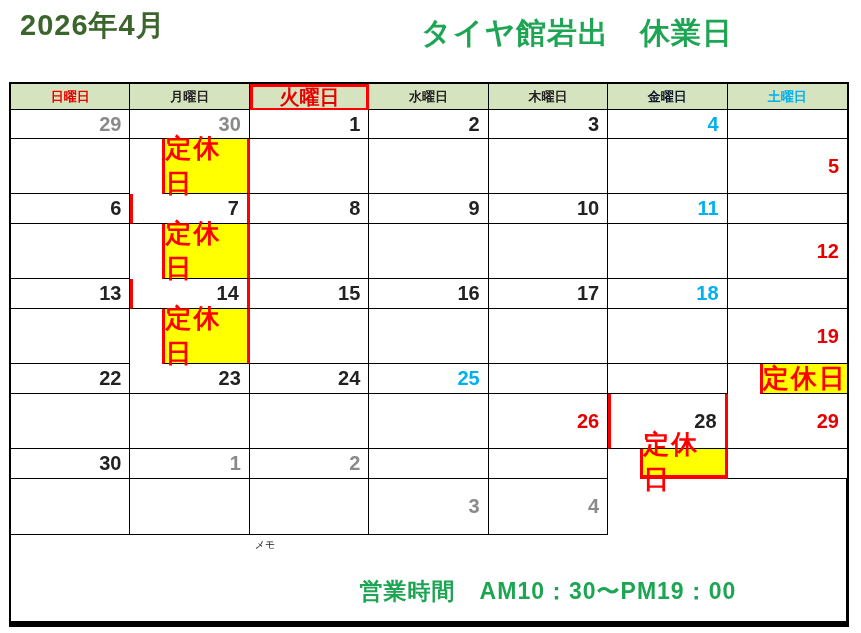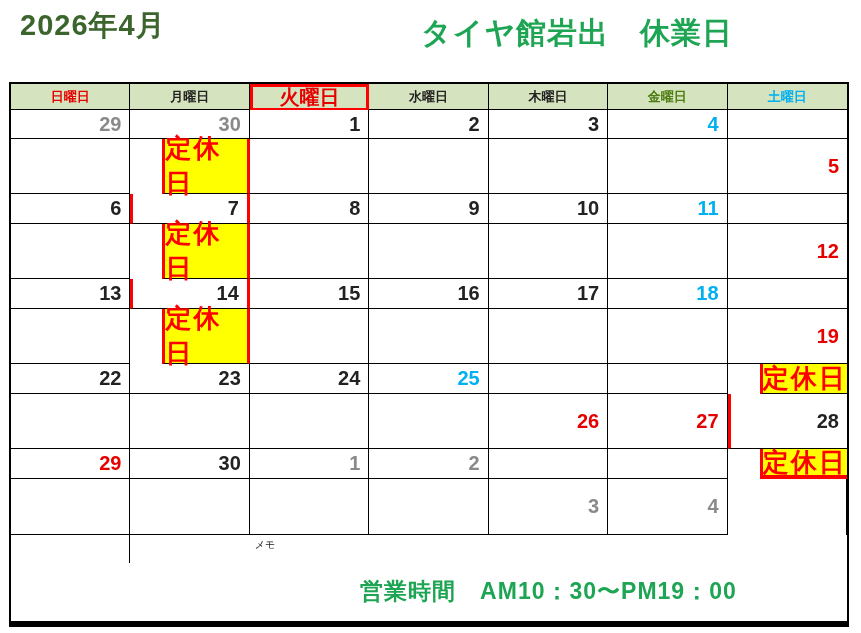--- a/index.html
+++ b/index.html
@@ -40,21 +40,21 @@
 
 <div class="page">
   <h1 class="month-title" style="color: rgb(59, 101, 44);">2026年4月</h1>
   <h2 class="shop-title" style="color: rgb(30, 165, 83);">タイヤ館岩出　休業日</h2>
   <div id="calendar">
       <div class="cell hdr" style="color: rgb(230, 0, 0); background: rgb(214, 227, 191);">日曜日</div>
       <div class="cell hdr" style="color: rgb(34, 34, 34); background: rgb(214, 227, 191);">月曜日</div>
       <div class="cell hdr tue" style="color: rgb(230, 0, 0); background: rgb(214, 227, 191); text-align: right;">火曜日</div>
       <div class="cell hdr" style="color: rgb(34, 34, 34); background: rgb(214, 227, 191);">水曜日</div>
       <div class="cell hdr" style="color: rgb(34, 34, 34); background: rgb(214, 227, 191);">木曜日</div>
-      <div class="cell hdr" style="color: #4d7c0f; background: rgb(214, 227, 191);">金曜日</div>
+      <div class="cell hdr" style="color: #0f172a; background: rgb(214, 227, 191);">金曜日</div>
       <div class="cell hdr" style="color: rgb(0, 176, 240); background: rgb(214, 227, 191);">土曜日</div>
       <div class="cell date" style="color: rgb(138, 138, 138);">29</div>
       <div class="cell date" style="color: rgb(138, 138, 138);">30</div>
       <div class="cell date" style="color: rgb(34, 34, 34);">1</div>
       <div class="cell date" style="color: rgb(34, 34, 34);">2</div>
       <div class="cell date" style="color: rgb(34, 34, 34);">3</div>
       <div class="cell date" style="color: rgb(0, 176, 240);">4</div>
       <div class="cell empty"></div>
       <div class="cell empty"></div>
       <div class="cell closed tue" style="background: rgb(255, 255, 0); color: rgb(255, 0, 0);">定休日</div>
@@ -96,21 +96,20 @@
       <div class="cell date" style="color: rgb(34, 34, 34);">24</div>
       <div class="cell date" style="color: rgb(0, 176, 240);">25</div>
       <div class="cell empty"></div>
       <div class="cell empty"></div>
       <div class="cell closed tue" style="background: rgb(255, 255, 0); color: rgb(255, 0, 0);">定休日</div>
       <div class="cell empty"></div>
       <div class="cell empty"></div>
       <div class="cell empty"></div>
       <div class="cell empty"></div>
       <div class="cell date" style="color: rgb(230, 0, 0);">26</div>
-      <div class="cell date" style="color: rgb(230, 0, 0);">27</div>
       <div class="cell date tue" style="color: rgb(34, 34, 34);">28</div>
       <div class="cell date" style="color: rgb(230, 0, 0);">29</div>
       <div class="cell date" style="color: rgb(34, 34, 34);">30</div>
       <div class="cell date" style="color: rgb(138, 138, 138);">1</div>
       <div class="cell date" style="color: rgb(138, 138, 138);">2</div>
       <div class="cell empty"></div>
       <div class="cell empty"></div>
       <div class="cell closed tue last" style="background: rgb(255, 255, 0); color: rgb(255, 0, 0);">定休日</div>
       <div class="cell empty"></div>
       <div class="cell empty"></div>

